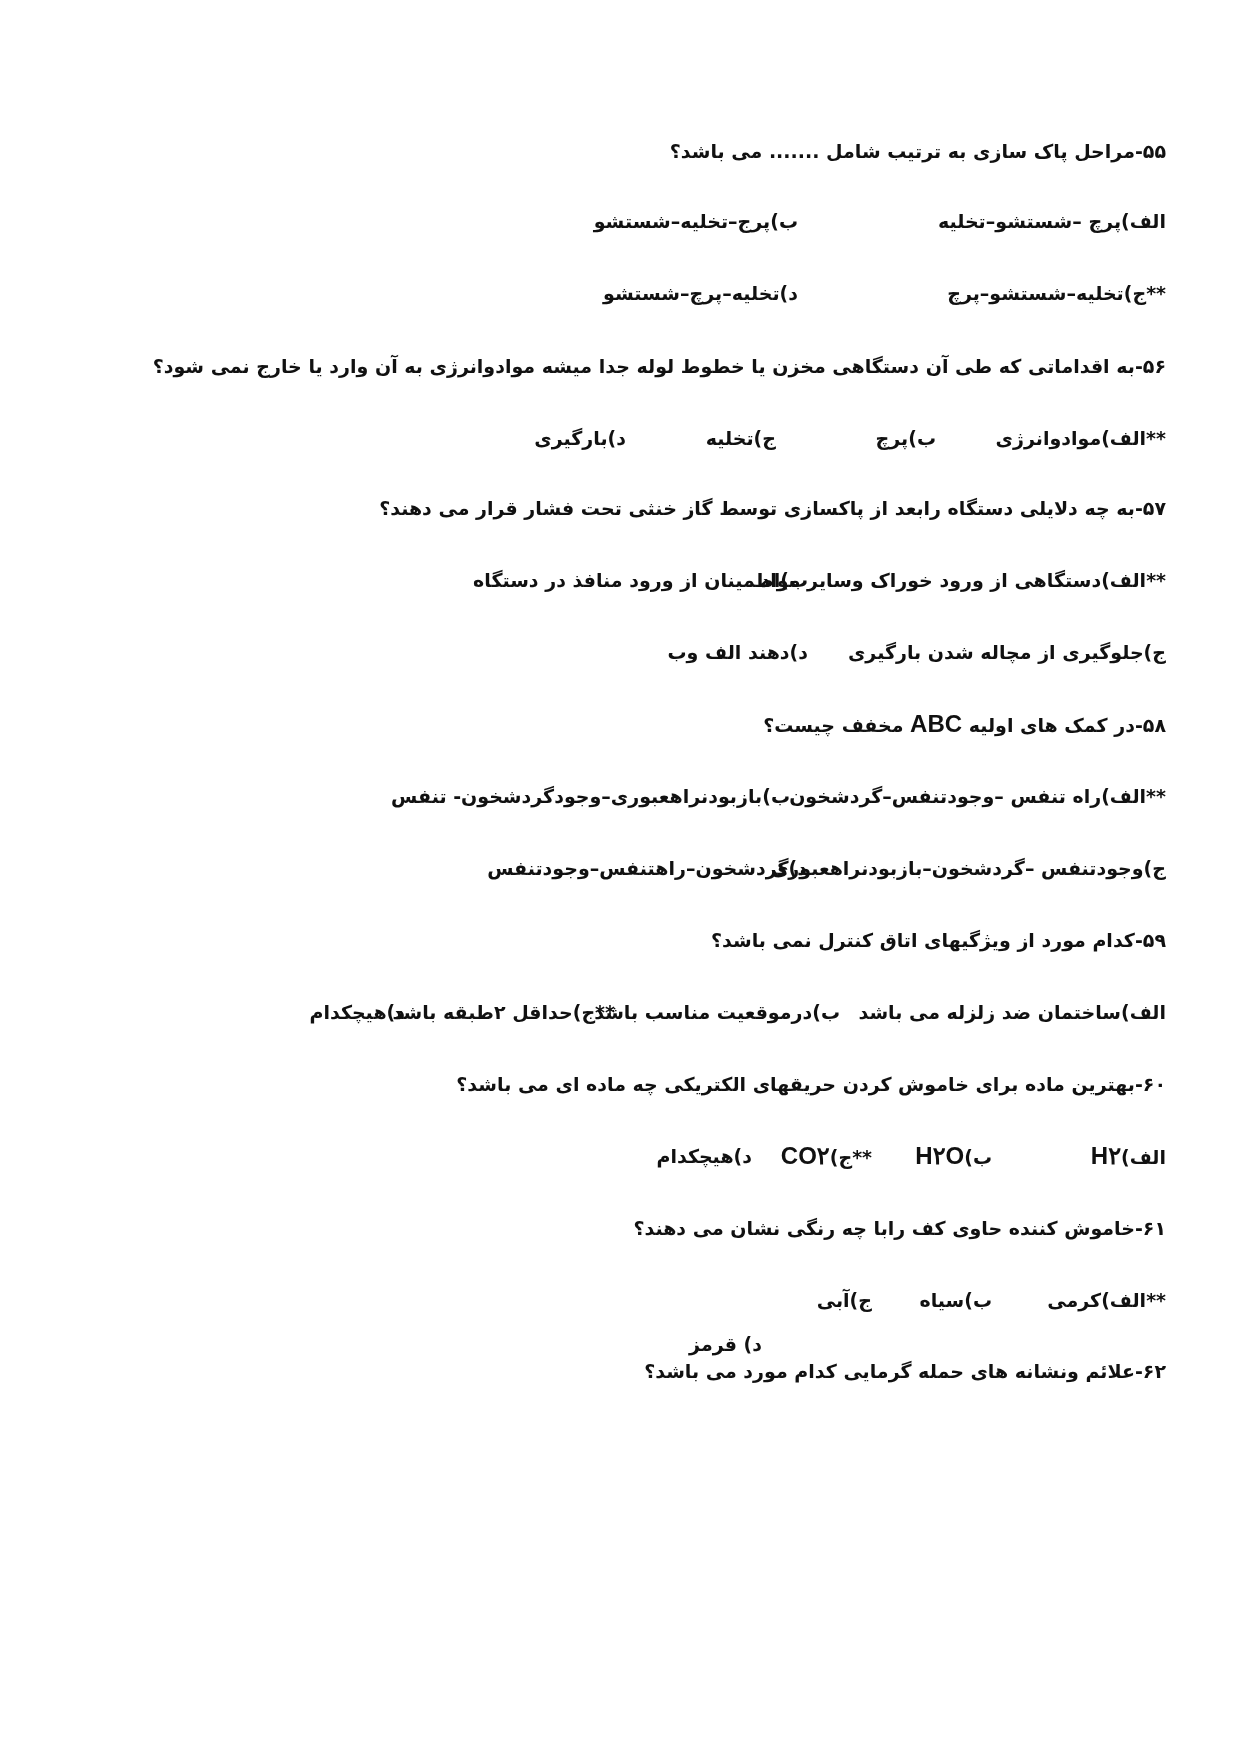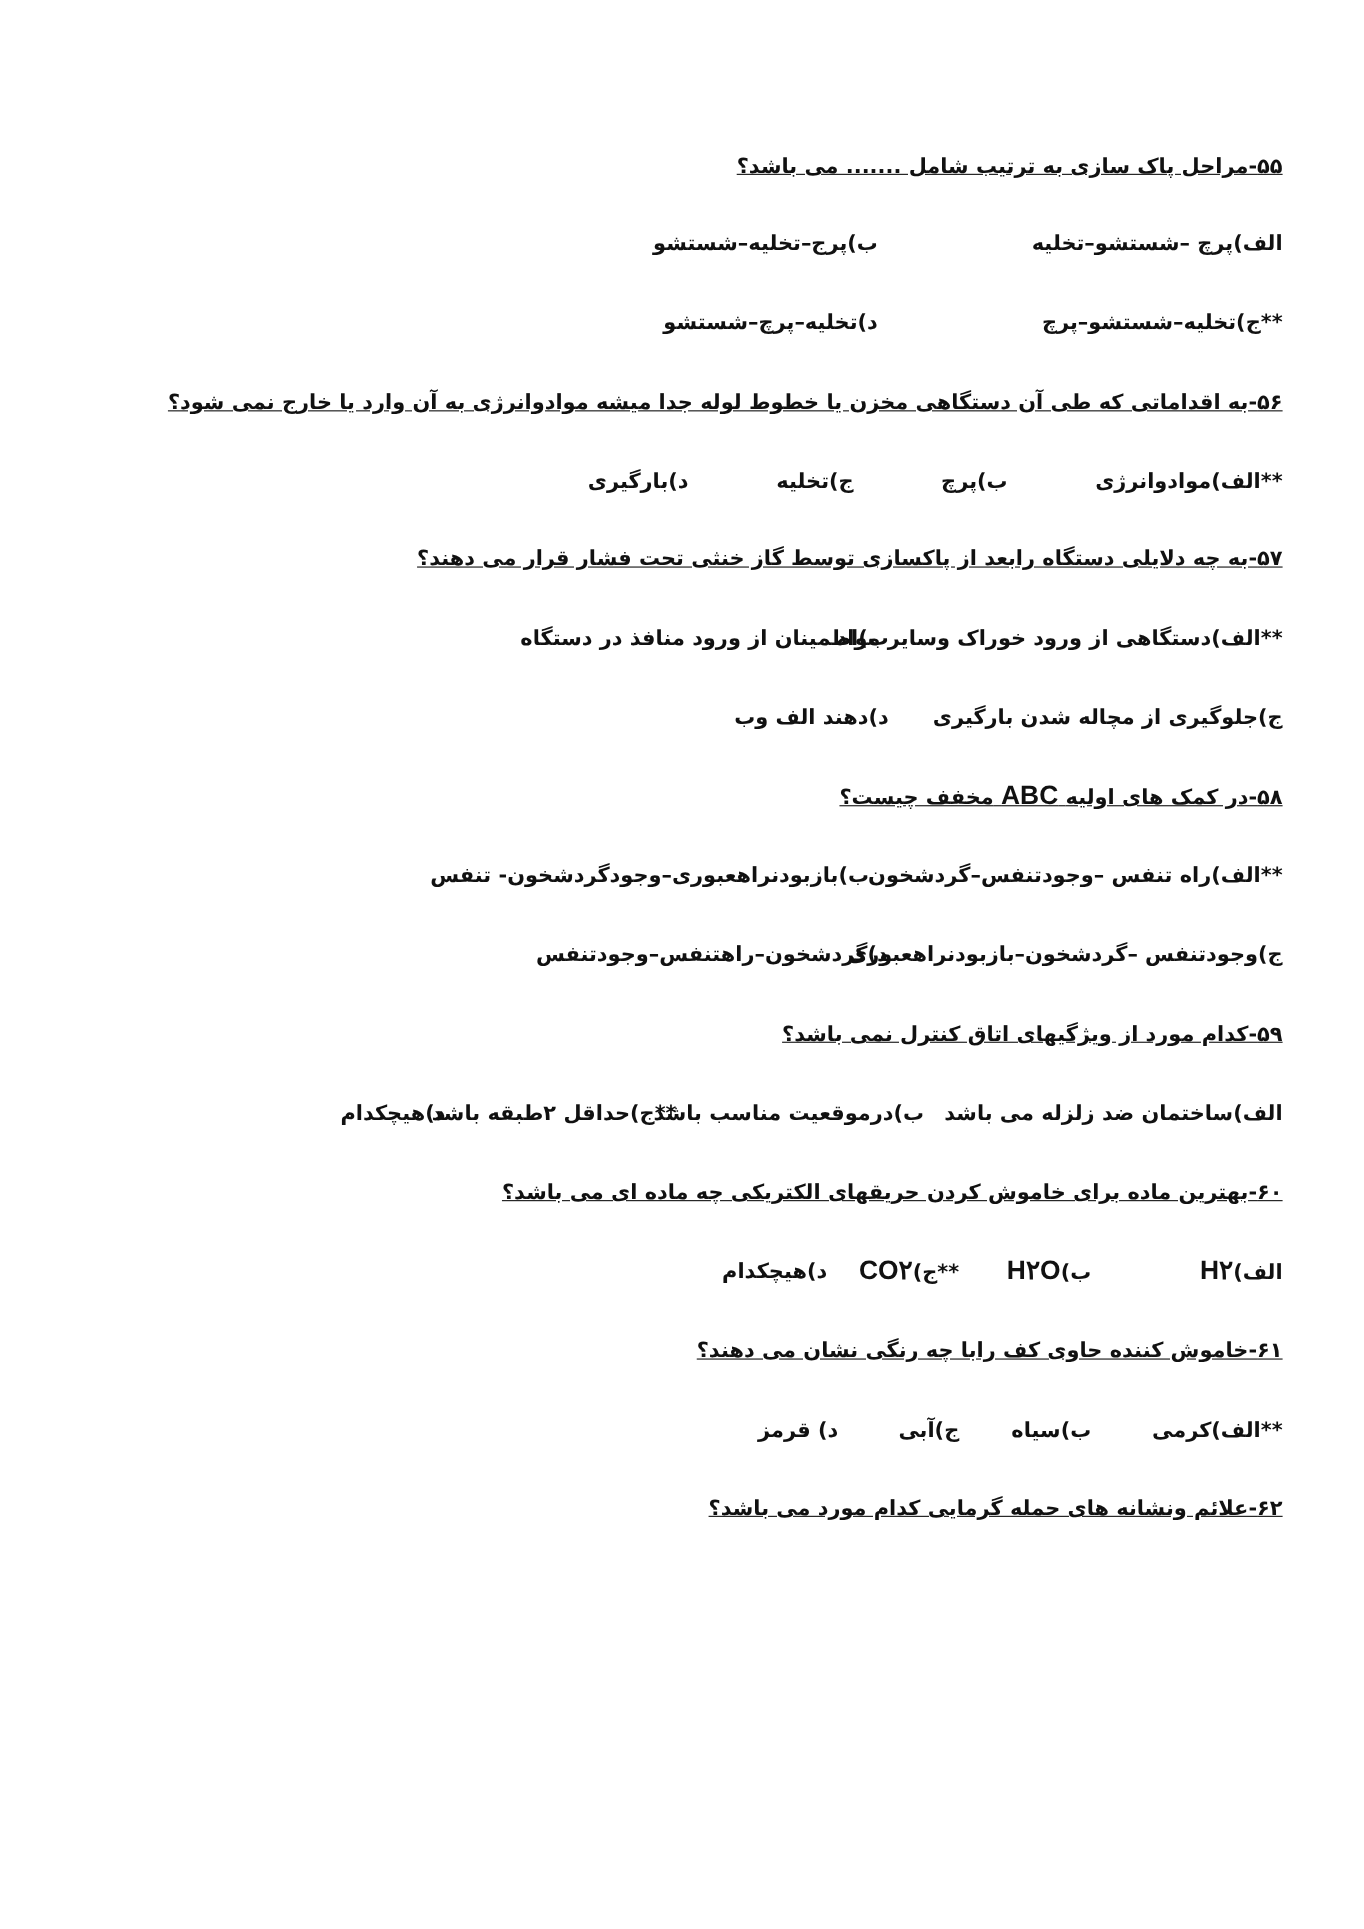--- a/index.html
+++ b/index.html
@@ -1,36 +1,36 @@
 <!DOCTYPE html>
 <html><head>
 <meta charset="utf-8">
 <style>
   html, body { margin: 0; padding: 0; background: #ffffff; }
   body { width: 1240px; height: 1754px; position: relative; overflow: hidden;
          font-family: "DejaVu Sans", sans-serif; color: #111; }
   .line { position: absolute; direction: rtl; white-space: nowrap;
           font-weight: bold; font-size: 19px; line-height: 28px; }
-  .q { right: 74px; text-decoration: underline; }
+  .q { right: 74px; }
   .opt { position: absolute; direction: rtl; white-space: nowrap; font-weight: bold;
          font-size: 19px; line-height: 28px; }
   .latin { font-family: "Liberation Sans", sans-serif; font-weight: bold; font-size: 24px; }
 </style>
 </head>
 <body>
 
 <div class="line q" style="top:137px">۵۵-مراحل پاک سازی به ترتیب شامل ....... می باشد؟</div>
 <div class="opt" style="top:207px; right:74px">الف)پرچ –شستشو–تخلیه</div>
 <div class="opt" style="top:207px; right:442px">ب)پرج–تخلیه–شستشو</div>
 <div class="opt" style="top:279px; right:74px">**ج)تخلیه–شستشو–پرچ</div>
 <div class="opt" style="top:279px; right:442px">د)تخلیه–پرچ–شستشو</div>
 
 <div class="line q" style="top:352px">۵۶-به اقداماتی که طی آن دستگاهی مخزن یا خطوط لوله جدا میشه موادوانرژی به آن وارد یا خارج نمی شود؟</div>
 <div class="opt" style="top:424px; right:74px">**الف)موادوانرژی</div>
-<div class="opt" style="top:424px; right:324px">ب)پرچ</div>
+<div class="opt" style="top:424px; right:304px">ب)پرچ</div>
 <div class="opt" style="top:424px; right:464px">ج)تخلیه</div>
 <div class="opt" style="top:424px; right:614px">د)بارگیری</div>
 
 <div class="line q" style="top:494px">۵۷-به چه دلایلی دستگاه رابعد از پاکسازی توسط گاز خنثی تحت فشار قرار می دهند؟</div>
 <div class="opt" style="top:566px; right:74px">**الف)دستگاهی از ورود خوراک وسایر مواد</div>
 <div class="opt" style="top:566px; right:432px">ب)اطمینان از ورود منافذ در دستگاه</div>
 <div class="opt" style="top:638px; right:74px">ج)جلوگیری از مچاله شدن بارگیری</div>
 <div class="opt" style="top:638px; right:432px">د)دهند الف وب</div>
 
 <div class="line q" style="top:710px">
@@ -60,15 +60,15 @@
   <span>**ج)</span><span class="latin">CO۲</span>
 </div>
 <div class="opt" style="top:1142px; right:488px">
   <span>د)</span><span>هیچکدام</span>
 </div>
 
 <div class="line q" style="top:1214px">۶۱-خاموش کننده حاوی کف رابا چه رنگی نشان می دهند؟</div>
 <div class="opt" style="top:1286px; right:74px">**الف)کرمی</div>
 <div class="opt" style="top:1286px; right:248px">ب)سیاه</div>
 <div class="opt" style="top:1286px; right:368px">ج)آبی</div>
-<div class="opt" style="top:1286px; right:478px">د) قرمز</div>
+<div class="opt" style="top:1330px; right:478px">د) قرمز</div>
 
 <div class="line q" style="top:1357px">۶۲-علائم ونشانه های حمله گرمایی کدام مورد می باشد؟</div>
 
 </body></html>

